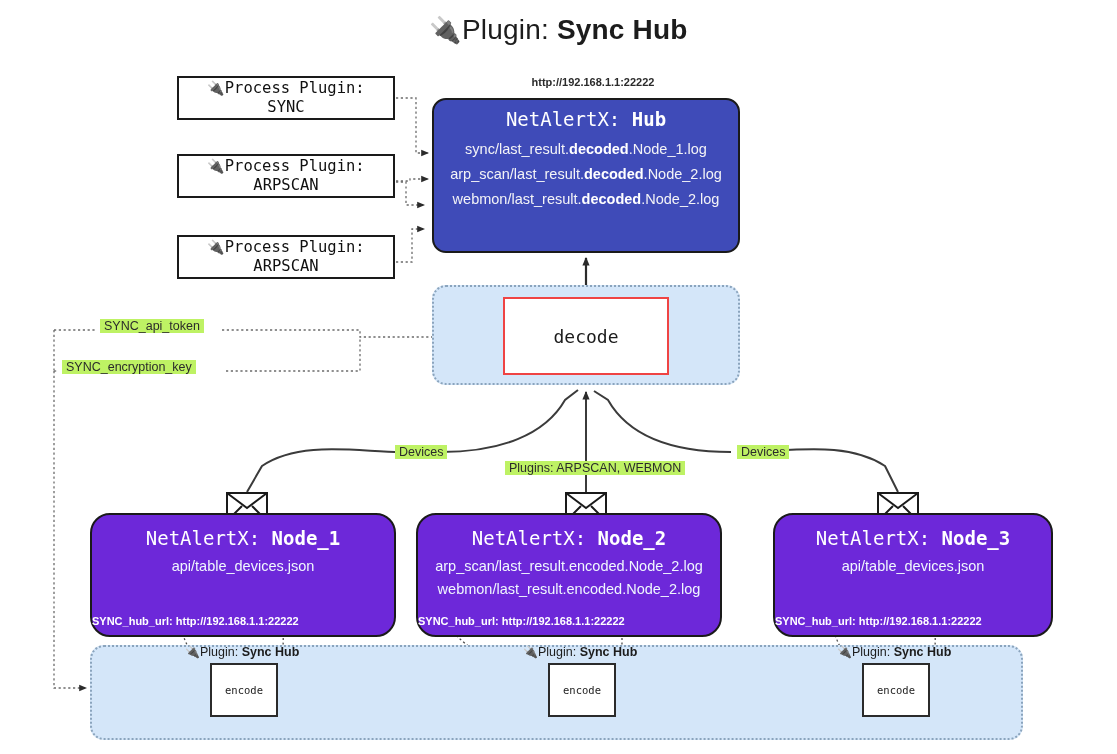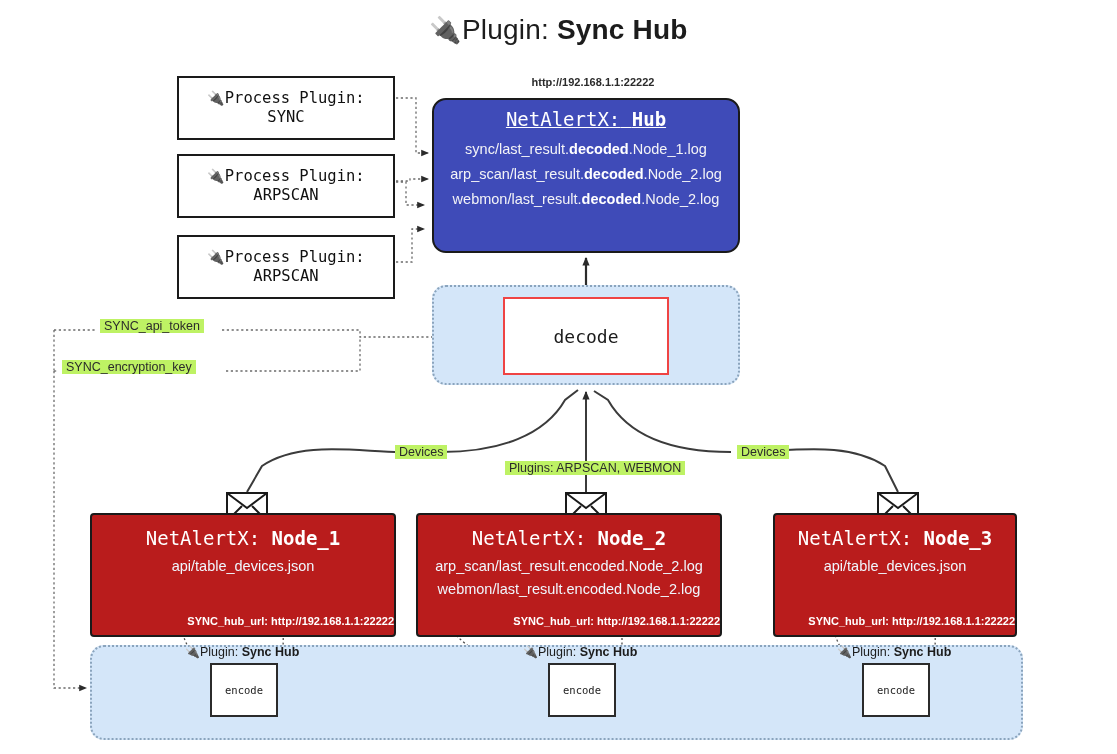--- a/index.html
+++ b/index.html
@@ -35,21 +35,21 @@
     white-space: nowrap;
   }
   .title .plug { font-size: 26px; }
   .title .lbl { font-weight: 400; }
   .title .val { font-weight: 700; }
 
   
   .proc-box {
     position: absolute;
     width: 218px;
-    height: 64px;
+    height: 44px;
     border: 2px solid #1a1a1a;
     background: #ffffff;
     box-sizing: border-box;
     display: flex;
     flex-direction: column;
     align-items: center;
     justify-content: center;
     font-family: "DejaVu Sans Mono", "Liberation Mono", monospace;
     font-size: 15.5px;
     color: #101010;
@@ -83,21 +83,20 @@
     flex-direction: column;
     align-items: center;
     padding-top: 8px;
   }
   .hub-title {
     font-family: "DejaVu Sans Mono", "Liberation Mono", monospace;
     font-size: 19px;
     color: #ffffff;
     white-space: nowrap;
     margin-bottom: 7px;
-    text-decoration: underline;
   }
   .hub-title .b { font-weight: 700; }
   .hub-line {
     font-size: 14.5px;
     color: #f4f4f7;
     white-space: nowrap;
     line-height: 1.72;
   }
   .hub-line b { color: #ffffff; font-weight: 700; }
 
@@ -142,57 +141,56 @@
   .lbl-plugins   { left: 505px; top: 461px; }
   .lbl-api-token { left: 100px; top: 319px; }
   .lbl-enc-key   { left: 62px;  top: 360px; }
 
   
   .node-box {
     position: absolute;
     top: 513px;
     width: 306px;
     height: 124px;
-    background: #b91c1c;
+    background: #6d28d9;
     border: 2px solid #1a1a1a;
-    border-radius: 4px;
+    border-radius: 20px;
     box-sizing: border-box;
     display: flex;
     flex-direction: column;
     align-items: center;
   }
   .node-1 { left: 90px;  }
   .node-2 { left: 416px; }
-  .node-3 { left: 773px; width: 244px; }
+  .node-3 { left: 773px; width: 280px; }
   .node-title {
     font-family: "DejaVu Sans Mono", "Liberation Mono", monospace;
     font-size: 19px;
     color: #ffffff;
     white-space: nowrap;
     margin-top: 12px;
   }
   .node-title .b { font-weight: 700; }
   .node-line {
     font-size: 14.5px;
     color: #f0f7fe;
     white-space: nowrap;
     line-height: 1.62;
     margin-top: 6px;
   }
   .node-line + .node-line { margin-top: 0; }
   .node-url {
     position: absolute;
     bottom: 8px;
     left: 0; right: 0;
-    text-align: right;
+    text-align: left;
     font-size: 11px;
     font-weight: 700;
     color: #ffffff;
     white-space: nowrap;
-    margin-left: 30px;
   }
 
   
   .env {
     position: absolute;
     top: 492px;
     width: 42px;
     height: 30px;
   }
   .env-1 { left: 226px; }

